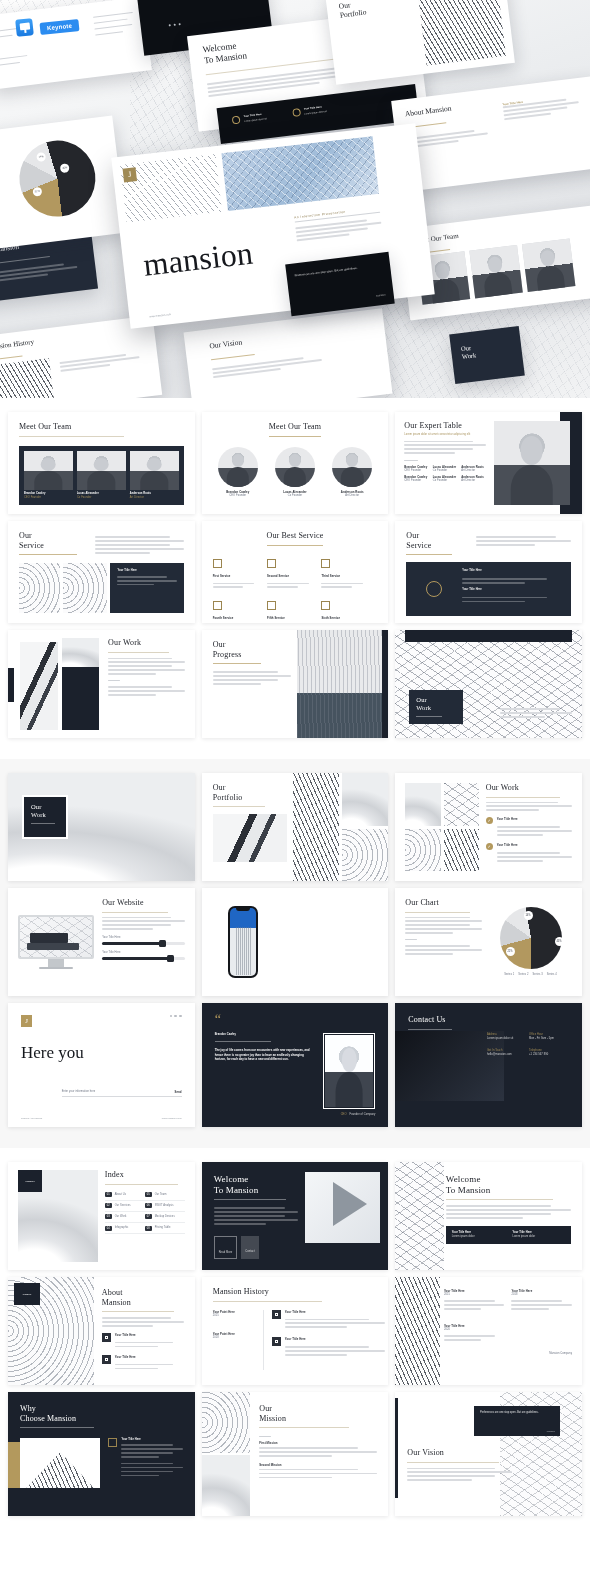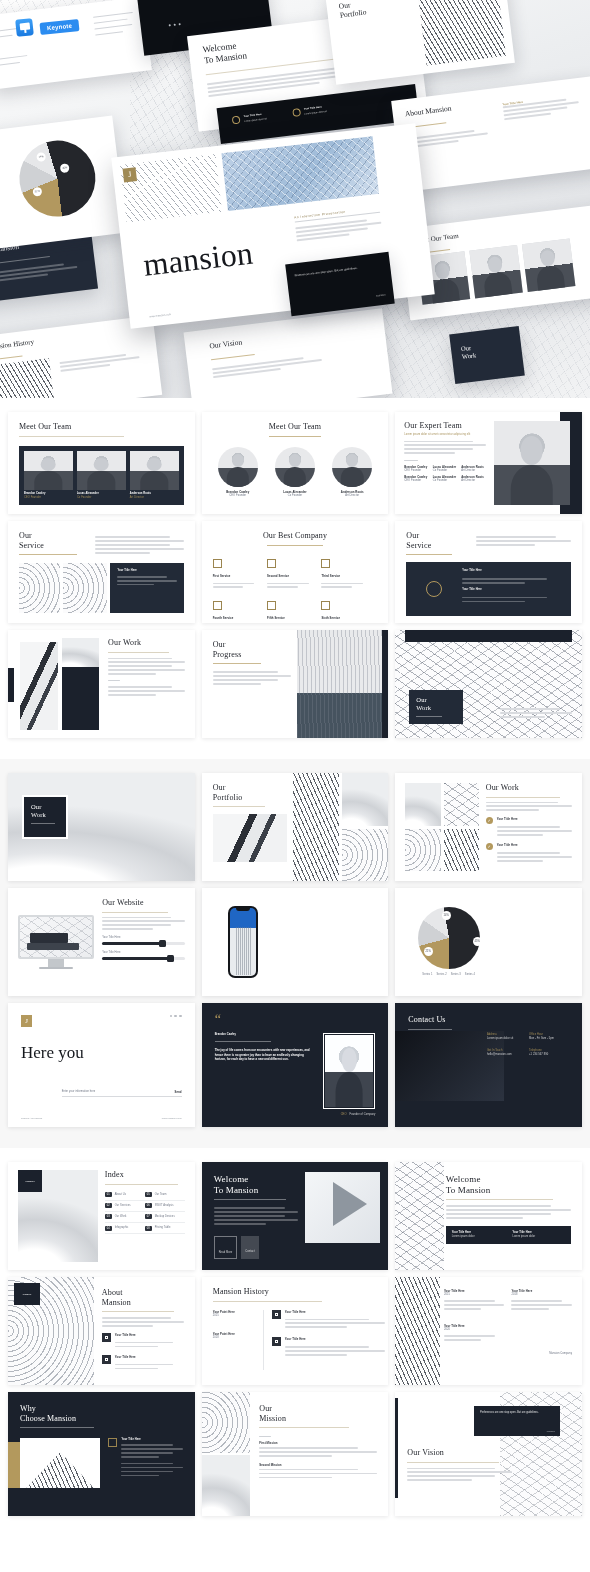--- a/index.html
+++ b/index.html
@@ -502,21 +502,21 @@
                 <div class="micro">Art Director</div>
               </div>
             </div>
           </div>
         </div>
 
         <div class="slide h-sm">
           <div class="s-pad" style="padding:9px 9px">
             <div style="display:flex;gap:6px;height:100%">
               <div style="width:50%">
-                <div class="s-title">Our Expert Team</div>
+                <div class="s-title">Our Expert Table</div>
                 <div class="micro gold" style="margin-top:2px">Lorem ipsum dolor sit amet consectetur adipiscing elit</div>
                 <div class="para" style="margin-top:4px">
                   <div class="l m"></div>
                     <div class="l"></div>
                     <div class="l m"></div>
                     <div class="l s"></div>
                 </div>
                 <div class="line lt" style="width:14px;margin:6px 0 4px"></div>
                 <div style="display:flex;flex-wrap:wrap;gap:2px 4px">
                   <div style="width:30%">
@@ -581,21 +581,21 @@
                     <div class="l"></div>
                     <div class="l s"></div>
                 </div>
               </div>
             </div>
           </div>
         </div>
 
         <div class="slide h-sm">
           <div class="s-pad">
-            <div class="s-title center">Our Best Company</div>
+            <div class="s-title center">Our Best Service</div>
             <div class="rule center" style="width:56px"></div>
             <div style="margin-top:8px;display:flex;flex-wrap:wrap;gap:6px 5px">
               <div style="width:30%">
                 <div class="icon-sq"></div>
                 <div class="micro b" style="margin-top:2px">First Service</div>
                 <div class="para">
                     <div class="l m"></div>
                     <div class="l s"></div>
                   </div>
               </div>
@@ -877,20 +877,37 @@
                   </div>
                 </div>
               </div>
             </div>
           </div>
         </div>
 
         <div class="slide h-md">
           <div class="s-pad" style="padding:10px">
             <div style="display:flex;gap:7px;height:100%">
+              <div style="width:48%">
+                <div class="s-title">Our Chart</div>
+                <div class="rule wide" style="width:84%"></div>
+                <div class="para" style="margin-top:4px">
+                    <div class="l m"></div>
+                    <div class="l"></div>
+                    <div class="l m"></div>
+                    <div class="l"></div>
+                    <div class="l s"></div>
+                  </div>
+                <div class="line lt" style="width:12px;margin:5px 0 4px"></div>
+                <div class="para">
+                    <div class="l m"></div>
+                    <div class="l"></div>
+                    <div class="l s"></div>
+                  </div>
+              </div>
               <div style="width:52%;position:relative;display:flex;flex-direction:column;align-items:center;justify-content:center">
                 <div class="pie" style="position:relative;width:62px;height:62px">
                   <div class="pie-dot" style="position:absolute;right:-2px;top:30px">45%</div>
                   <div class="pie-dot" style="position:absolute;left:6px;top:40px">21%</div>
                   <div class="pie-dot" style="position:absolute;left:24px;top:4px">14%</div>
                 </div>
                 <div style="display:flex;gap:4px;margin-top:4px">
                   <div class="micro">Series 1</div>
                   <div class="micro">Series 2</div>
                   <div class="micro">Series 3</div>

